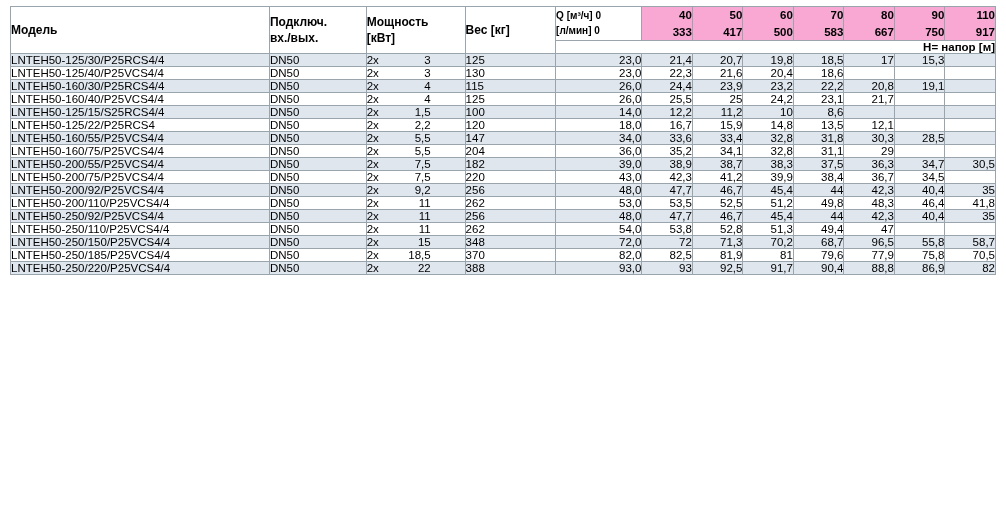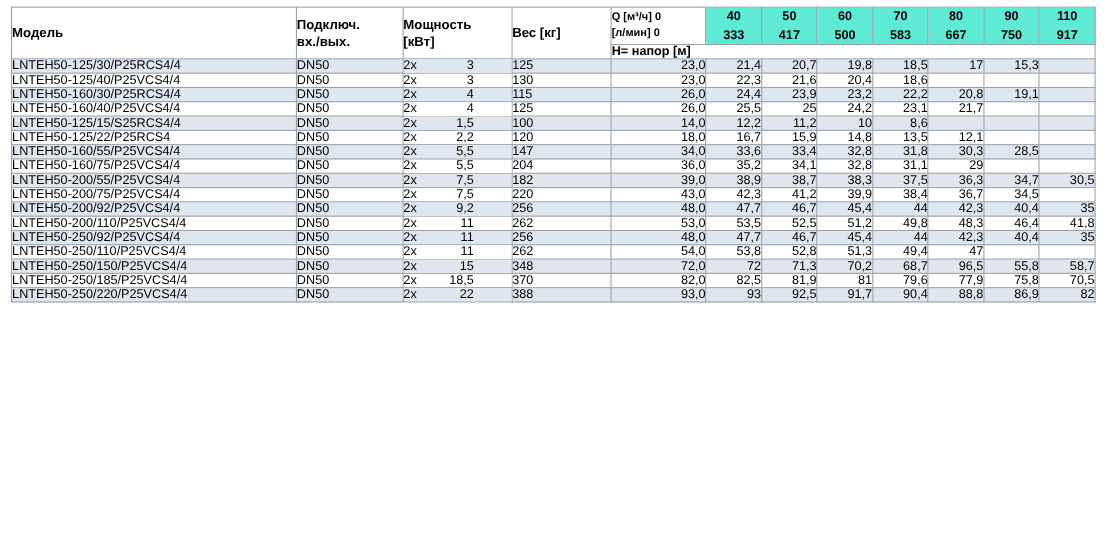--- a/index.html
+++ b/index.html
@@ -46,31 +46,31 @@
     font-weight: bold;
     font-size: 10px;
     text-align: left;
     padding: 5px 6px 3px 6px;
     line-height: 1.45;
     background: #ffffff;
   }
   .hdr-num {
     font-weight: bold;
     font-size: 11.5px;
-    text-align: center;
+    text-align: right;
     padding: 5px 7px 3px 6px;
     line-height: 1.45;
-    background: #5eead4;
+    background: #f9a8d4;
     vertical-align: top;
   }
   .hdr-num .l1, .hdr-num .l2 { display: block; }
   .napor {
     font-weight: bold;
     font-size: 11.5px;
-    text-align: left;
+    text-align: right;
     padding: 6px 6px 6px 28px;
     background: #ffffff;
   }
   
   tr.r-odd td { background: #dfe6ee; }
   tr.r-even td { background: #ffffff; }
   td.model {
     text-align: left;
     padding: 4px 6px;
     white-space: nowrap;

